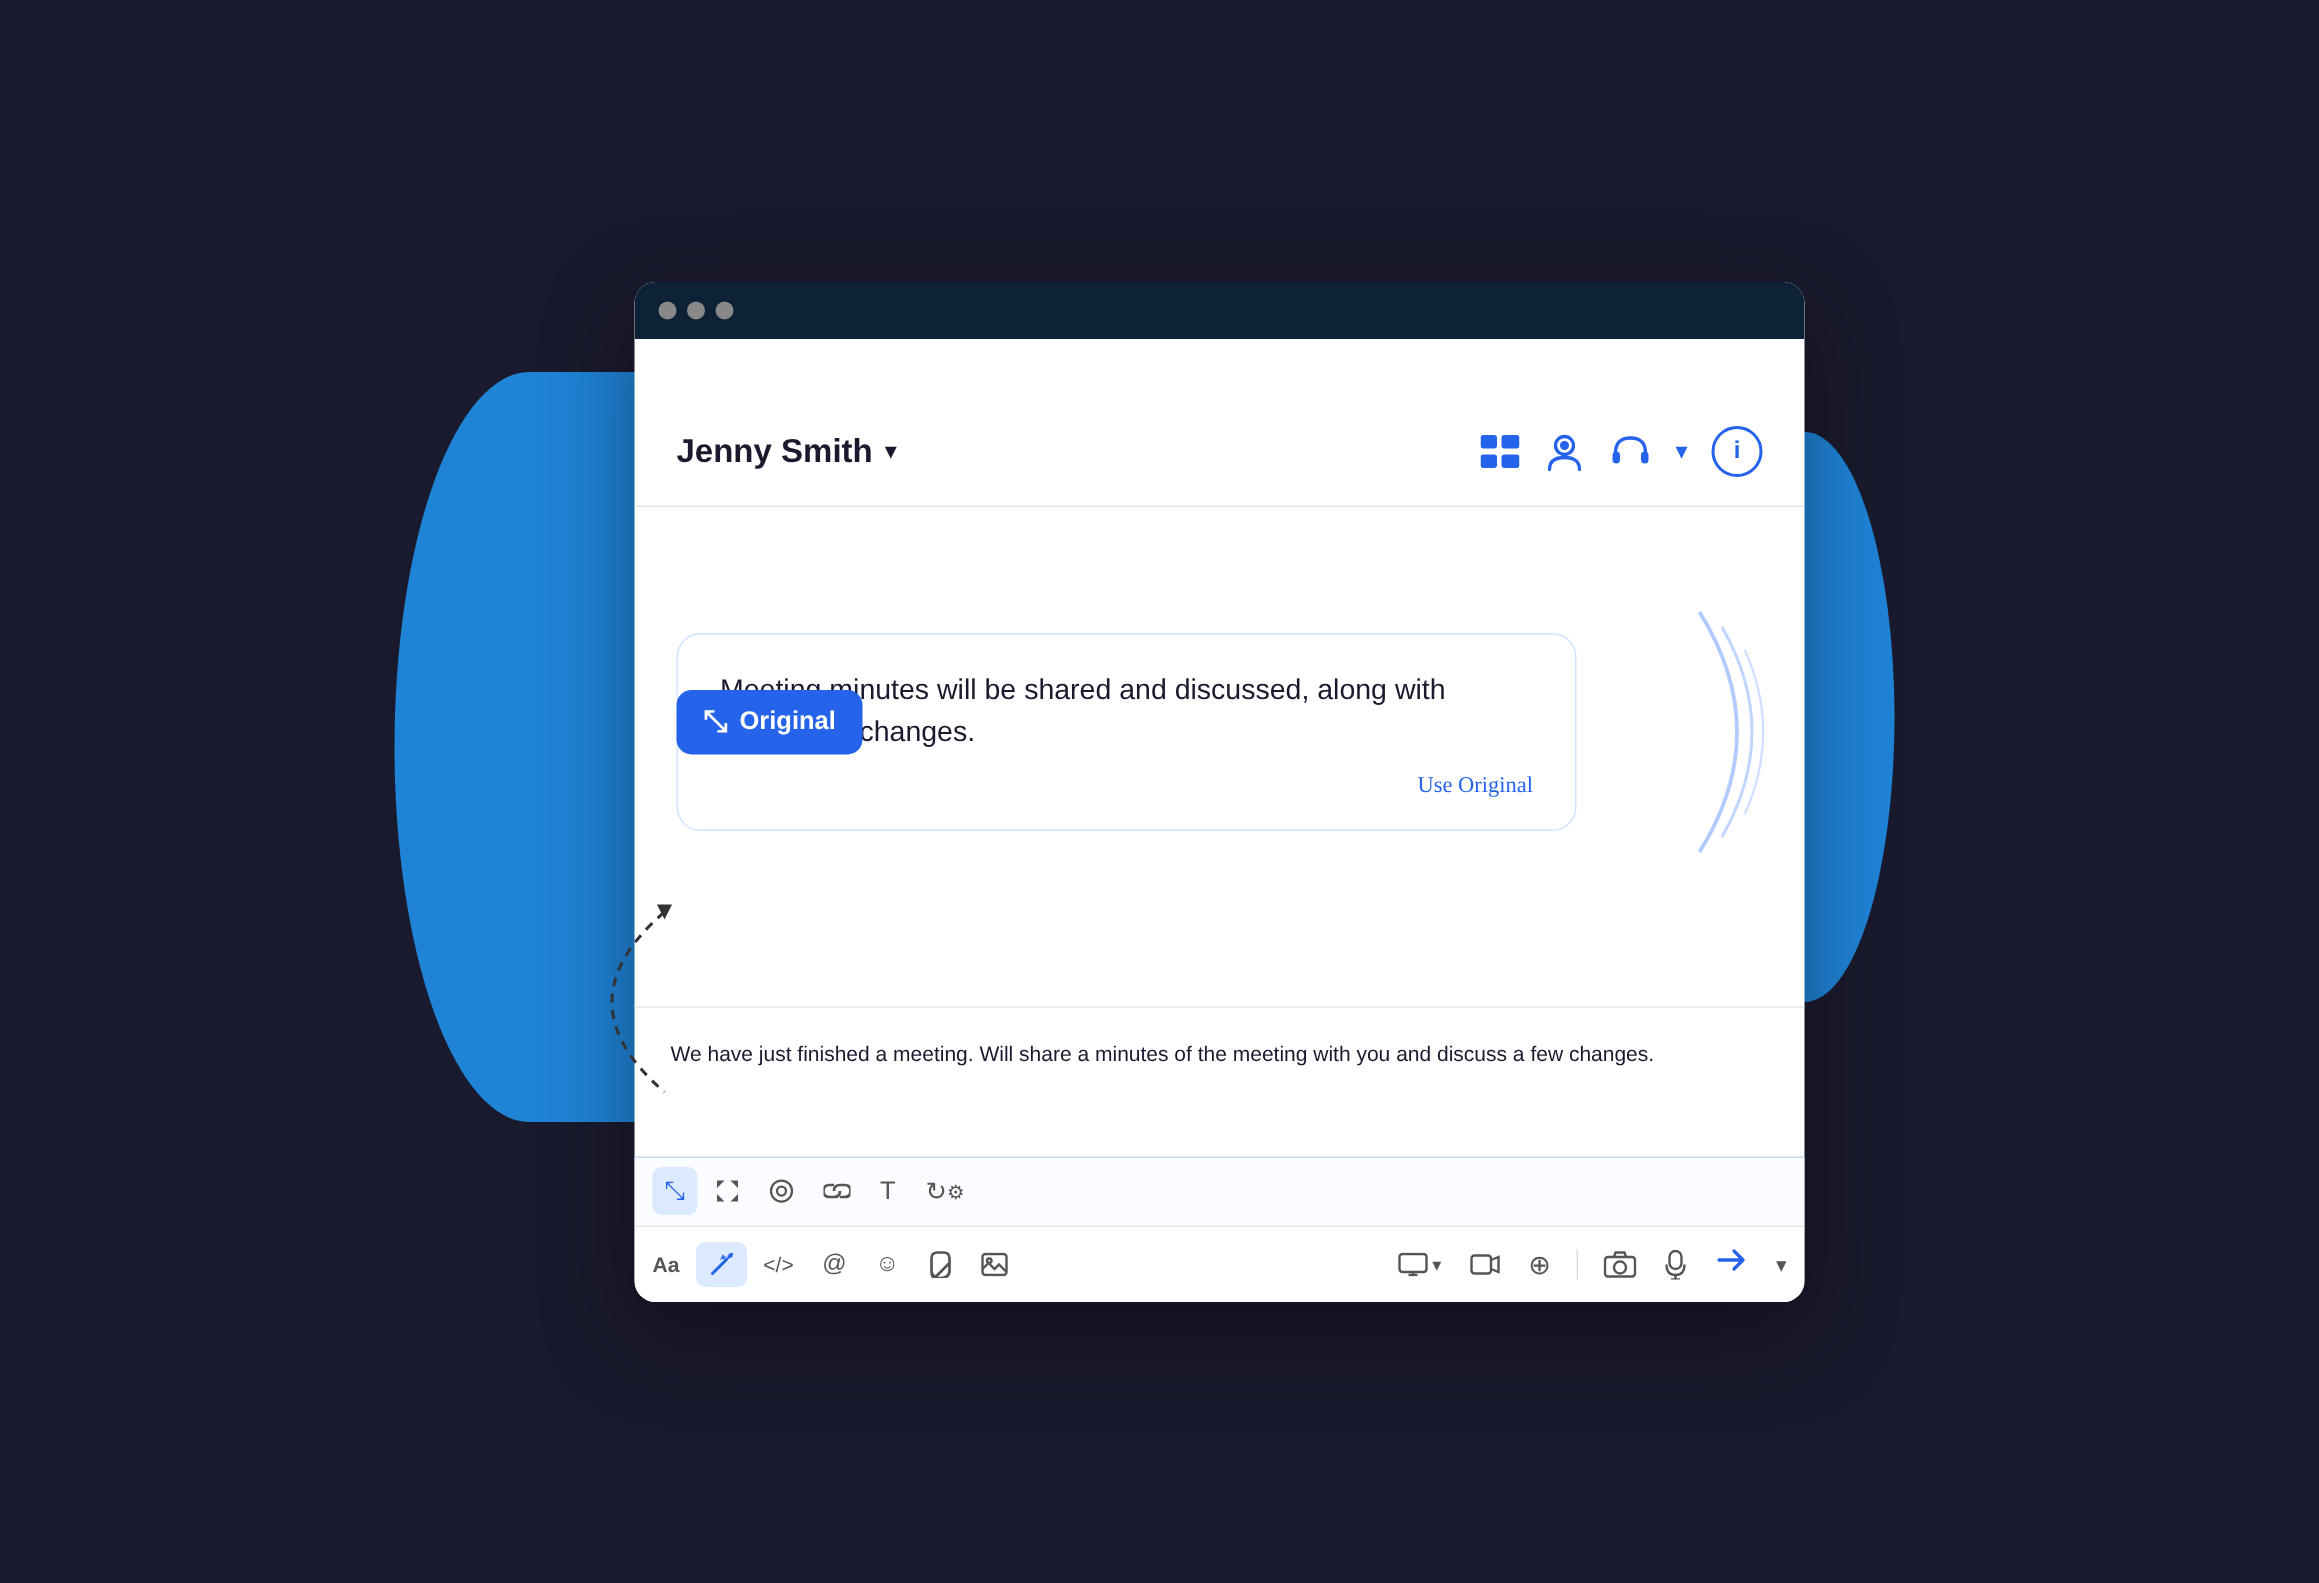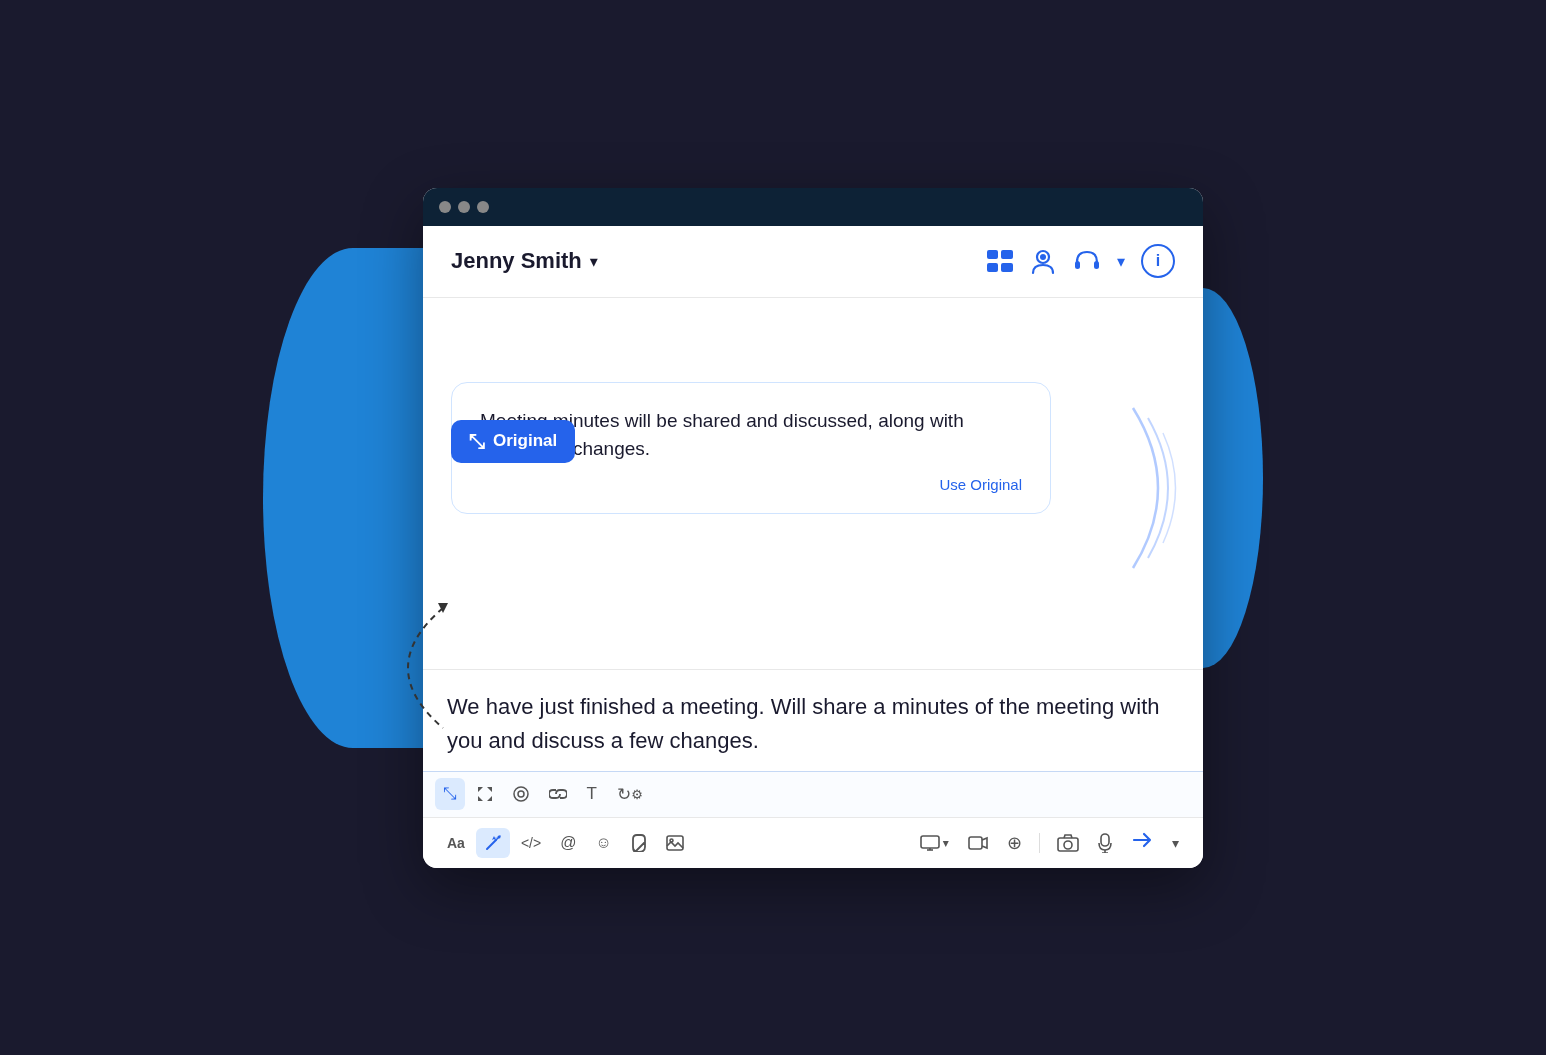--- a/index.html
+++ b/index.html
@@ -77,20 +77,21 @@
 
     
     .chat-header {
       height: 72px;
       border-bottom: 1px solid #e8e8e8;
       display: flex;
       align-items: center;
       justify-content: space-between;
       padding: 0 28px;
       flex-shrink: 0;
+      margin-top: 40px;
     }
     .header-left {
       display: flex;
       align-items: center;
       gap: 8px;
     }
     .contact-name {
       font-size: 22px;
       font-weight: 700;
       color: #1a1a2e;
@@ -175,48 +176,49 @@
       font-weight: 500;
     }
     .use-original-link {
       display: block;
       text-align: right;
       color: #2563EB;
       font-size: 15px;
       margin-top: 12px;
       cursor: pointer;
       text-decoration: none;
+      font-family: Liberation Serif, serif;
     }
 
     
     .compose-area {
       border-top: 1px solid #e8e8e8;
       flex-shrink: 0;
     }
     .compose-text {
       padding: 20px 24px 12px;
-      font-size: 22px;
+      font-size: 14px;
       color: #1a1a2e;
       line-height: 1.55;
       font-weight: 400;
       min-height: 100px;
       border-bottom: 1.5px solid #c5d8f5;
     }
     .toolbar-ai {
       display: flex;
       align-items: center;
       padding: 6px 12px;
       gap: 4px;
       border-bottom: 1px solid #e8e8e8;
       background: #fafcff;
     }
     .toolbar-main {
       display: flex;
       align-items: center;
-      padding: 8px 16px;
+      padding: 8px 4px;
       gap: 3px;
       background: #fff;
     }
     .tb-btn {
       background: none;
       border: none;
       cursor: pointer;
       color: #555;
       font-size: 17px;
       padding: 6px 8px;

